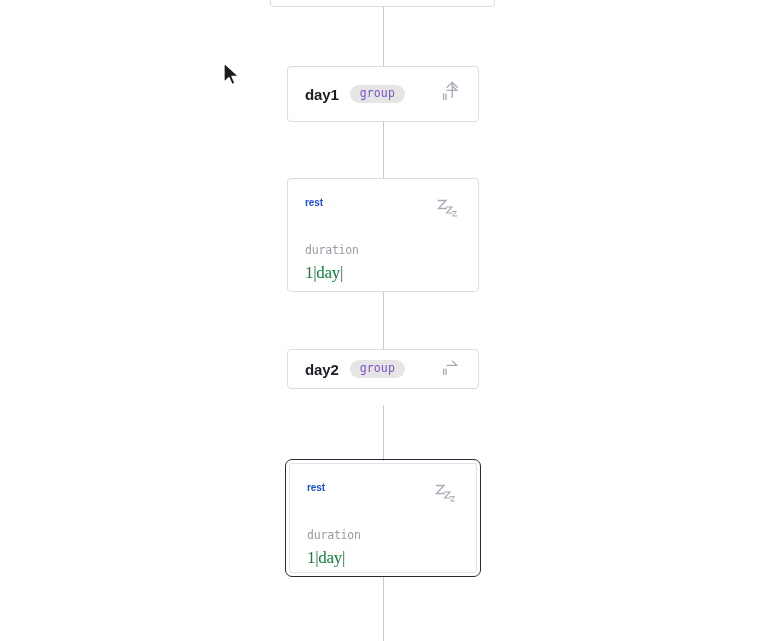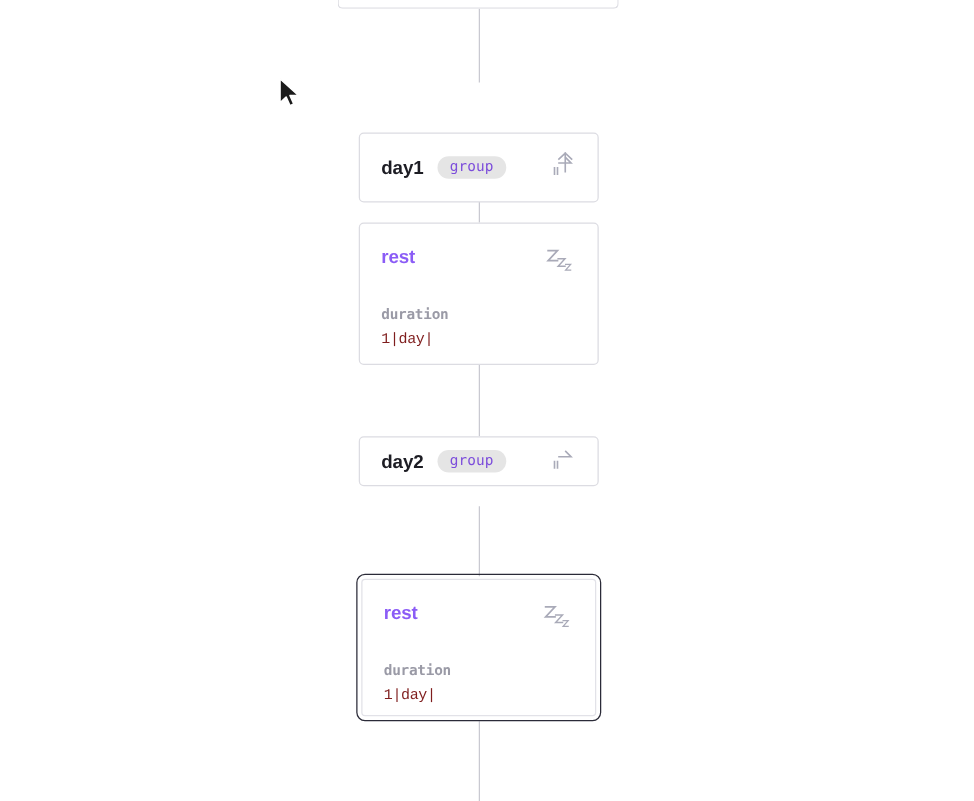--- a/index.html
+++ b/index.html
@@ -81,64 +81,63 @@
   
   .rest-node {
     padding: 17px 17px 16px;
   }
   .rest-head {
     display: flex;
     align-items: flex-start;
     justify-content: space-between;
   }
   .rest-title {
-    font-size: 15px;
+    font-size: 10px;
     font-weight: 600;
-    color: #8b5cf6;
+    color: #1d4ed8;
     letter-spacing: -0.1px;
     line-height: 1;
     padding-top: 2px;
   }
   .rest-icon { display: block; flex: none; }
 
   .field { margin-top: 21px; }
   .field-label {
     font-family: "DejaVu Sans Mono", monospace;
     font-size: 11.5px;
     color: #9a9aa6;
     line-height: 1;
     letter-spacing: -0.2px;
-    font-weight: bold;
   }
   .field-value {
     margin-top: 7px;
-    font-family: Liberation Mono, monospace;
-    font-size: 12px;
-    color: #7f1d1d;
+    font-family: Liberation Serif, serif;
+    font-size: 17px;
+    color: #15803d;
     line-height: 1;
     letter-spacing: -0.3px;
   }
 
   
   #cursor { position: absolute; pointer-events: none; }
 </style>
 </head>
 <body>
 
 <div id="canvas">
 
   <div class="edge" style="left:383px; top:7px;   height:59px;"></div>
   <div class="edge" style="left:383px; top:122px; height:56px;"></div>
   <div class="edge" style="left:383px; top:292px; height:57px;"></div>
   <div class="edge" style="left:383px; top:405px; height:56px;"></div>
   <div class="edge" style="left:383px; top:577px; height:64px;"></div>
 
   <div class="node node-clipped" style="left:270px; top:-30px; width:225px; height:37px;"></div>
 
-  <div class="node group-node" style="left:287px; top:66px; width:192px; height:56px;margin-top:40px;">
+  <div class="node group-node" style="left:287px; top:66px; width:192px; height:56px;">
     <span class="group-title">day1</span>
     <span class="badge">group</span>
     <span class="group-icon">
       <svg width="24" height="24" viewBox="0 0 24 24" fill="none" stroke="#a9aab8" stroke-width="1.3" stroke-linecap="square" stroke-linejoin="miter">
         <path d="M19 5 L8.5 15.5 M19 5 L19.2 12 M19 5 L12 4.8" transform="rotate(-45 13.5 9.5)"></path>
         <path d="M8 13.5 L19 13.5 M14.5 8.5 L19.5 13.5 L14.5 18.5" stroke-dasharray="0" opacity="0"></path>
         <path d="M9.2 10.4 L18.8 10.4 L14.6 6.2"></path>
         <path d="M5.6 14.2 L5.6 19.4 M8.0 14.2 L8.0 19.4"></path>
       </svg>
     </span>

